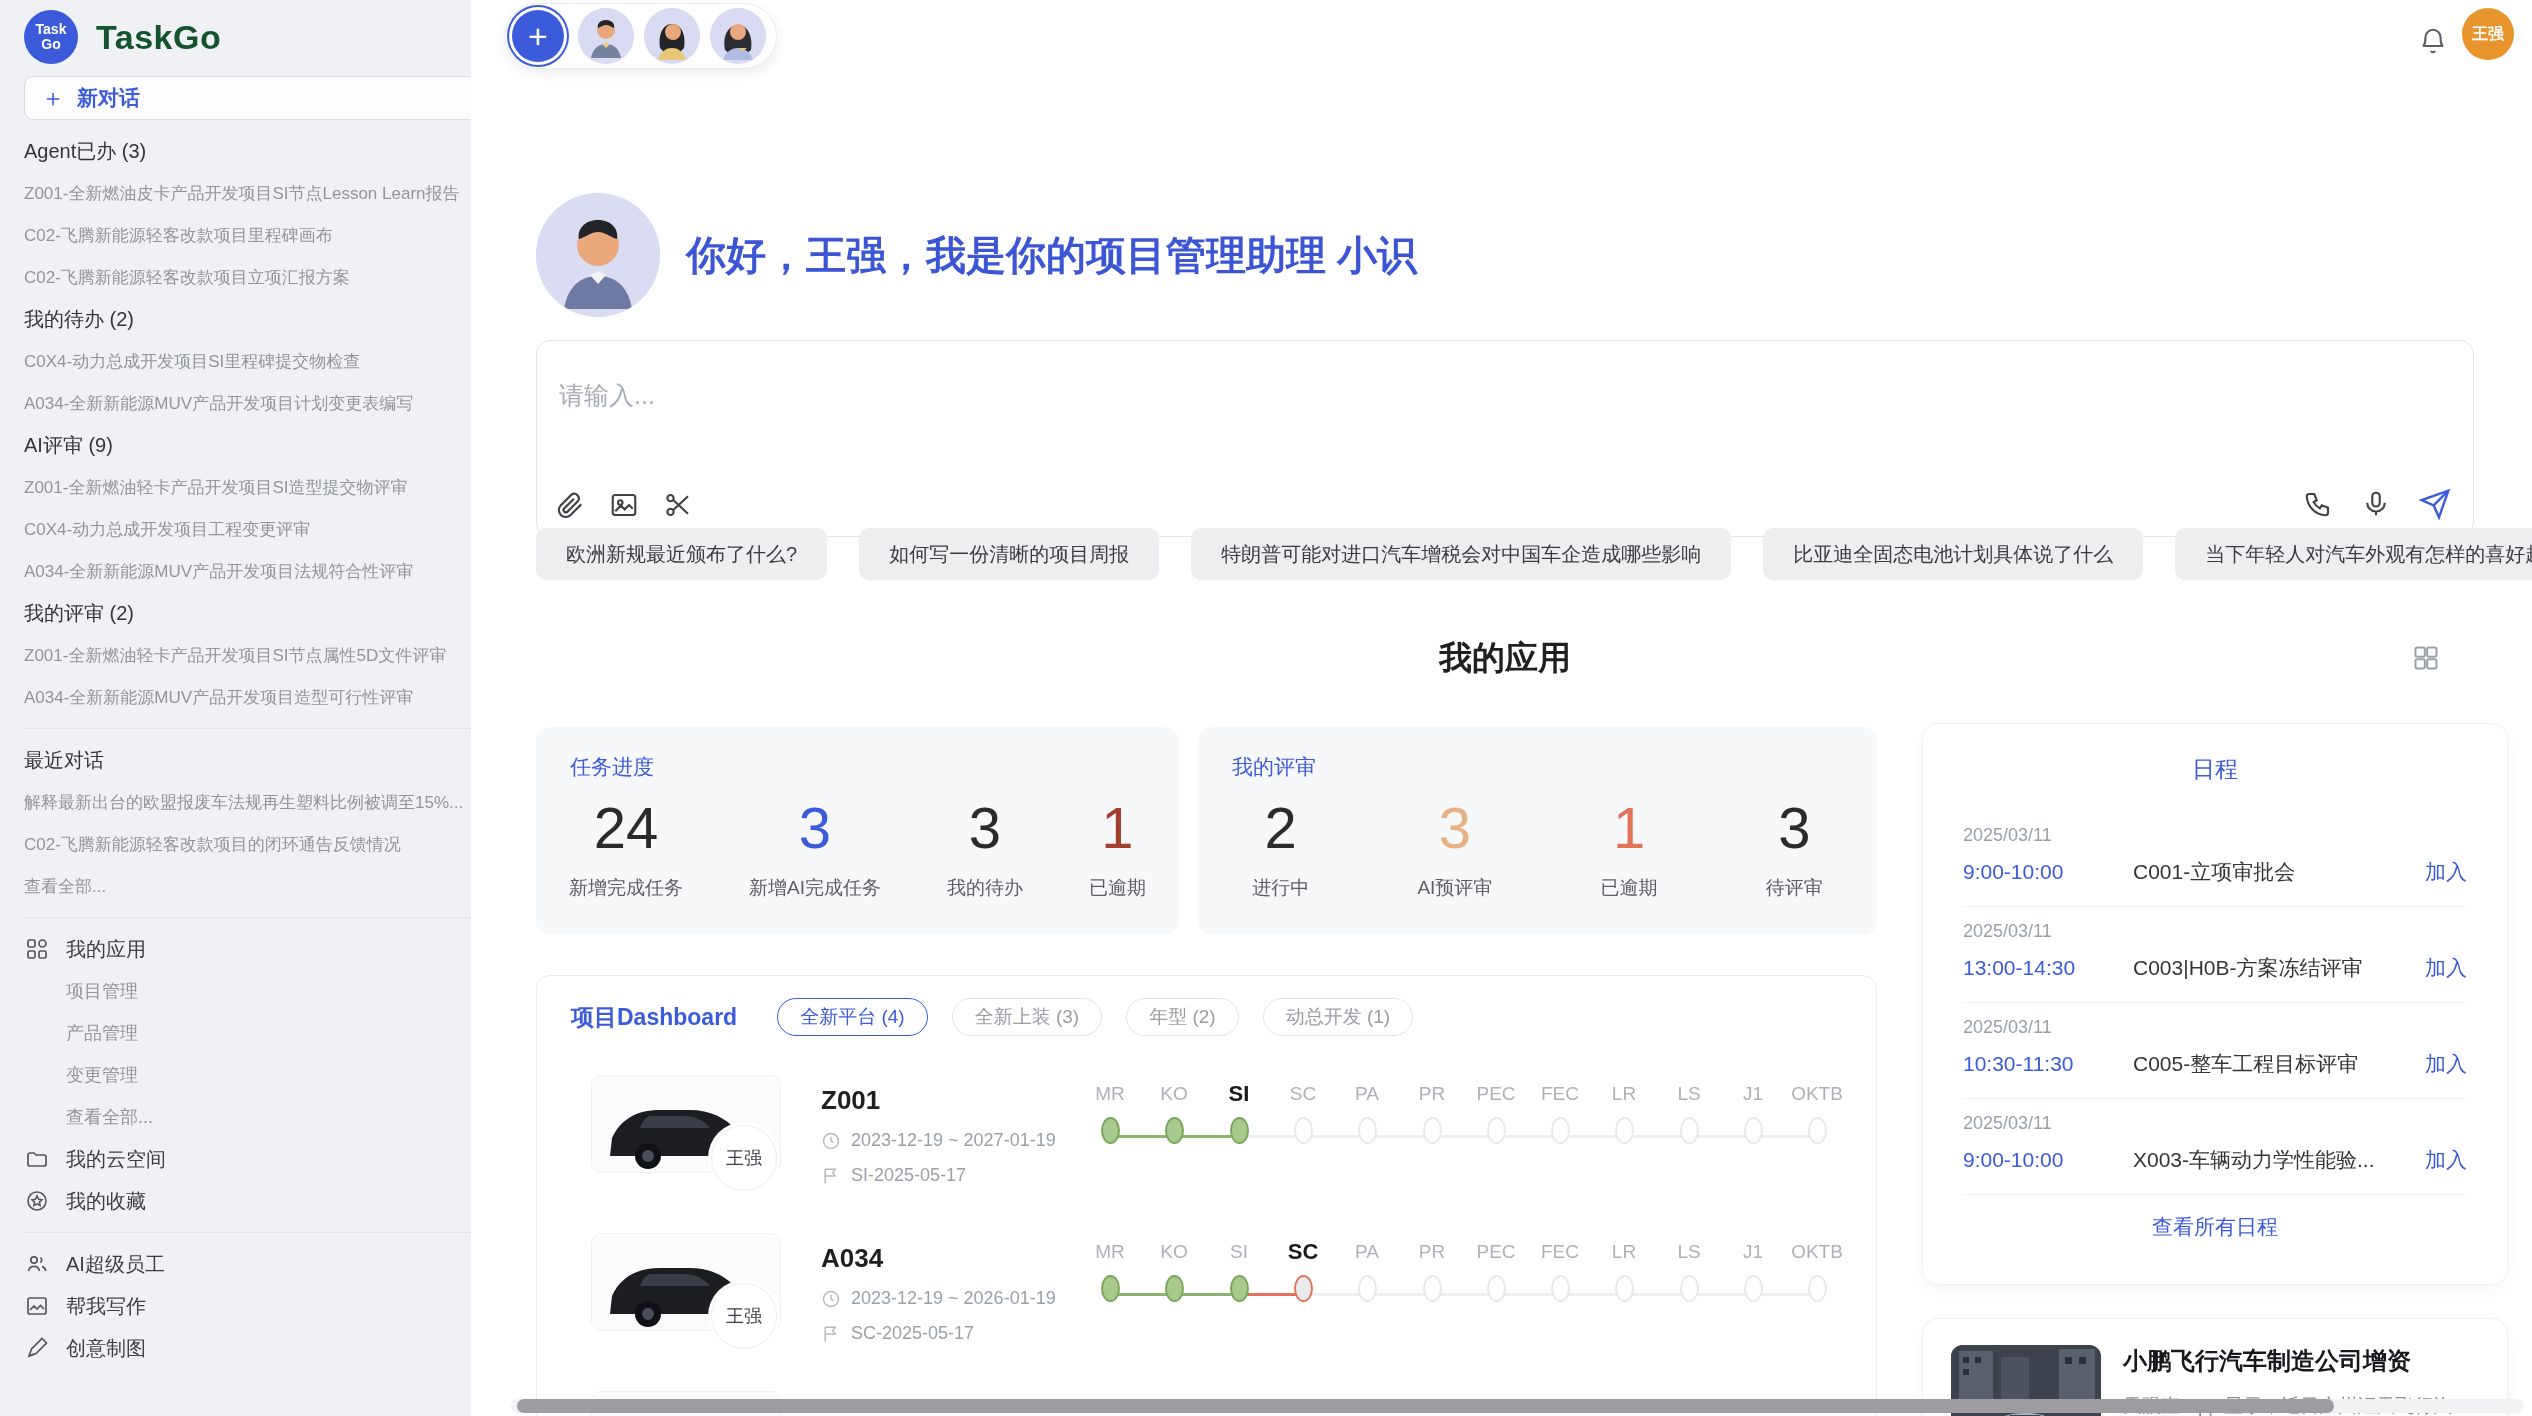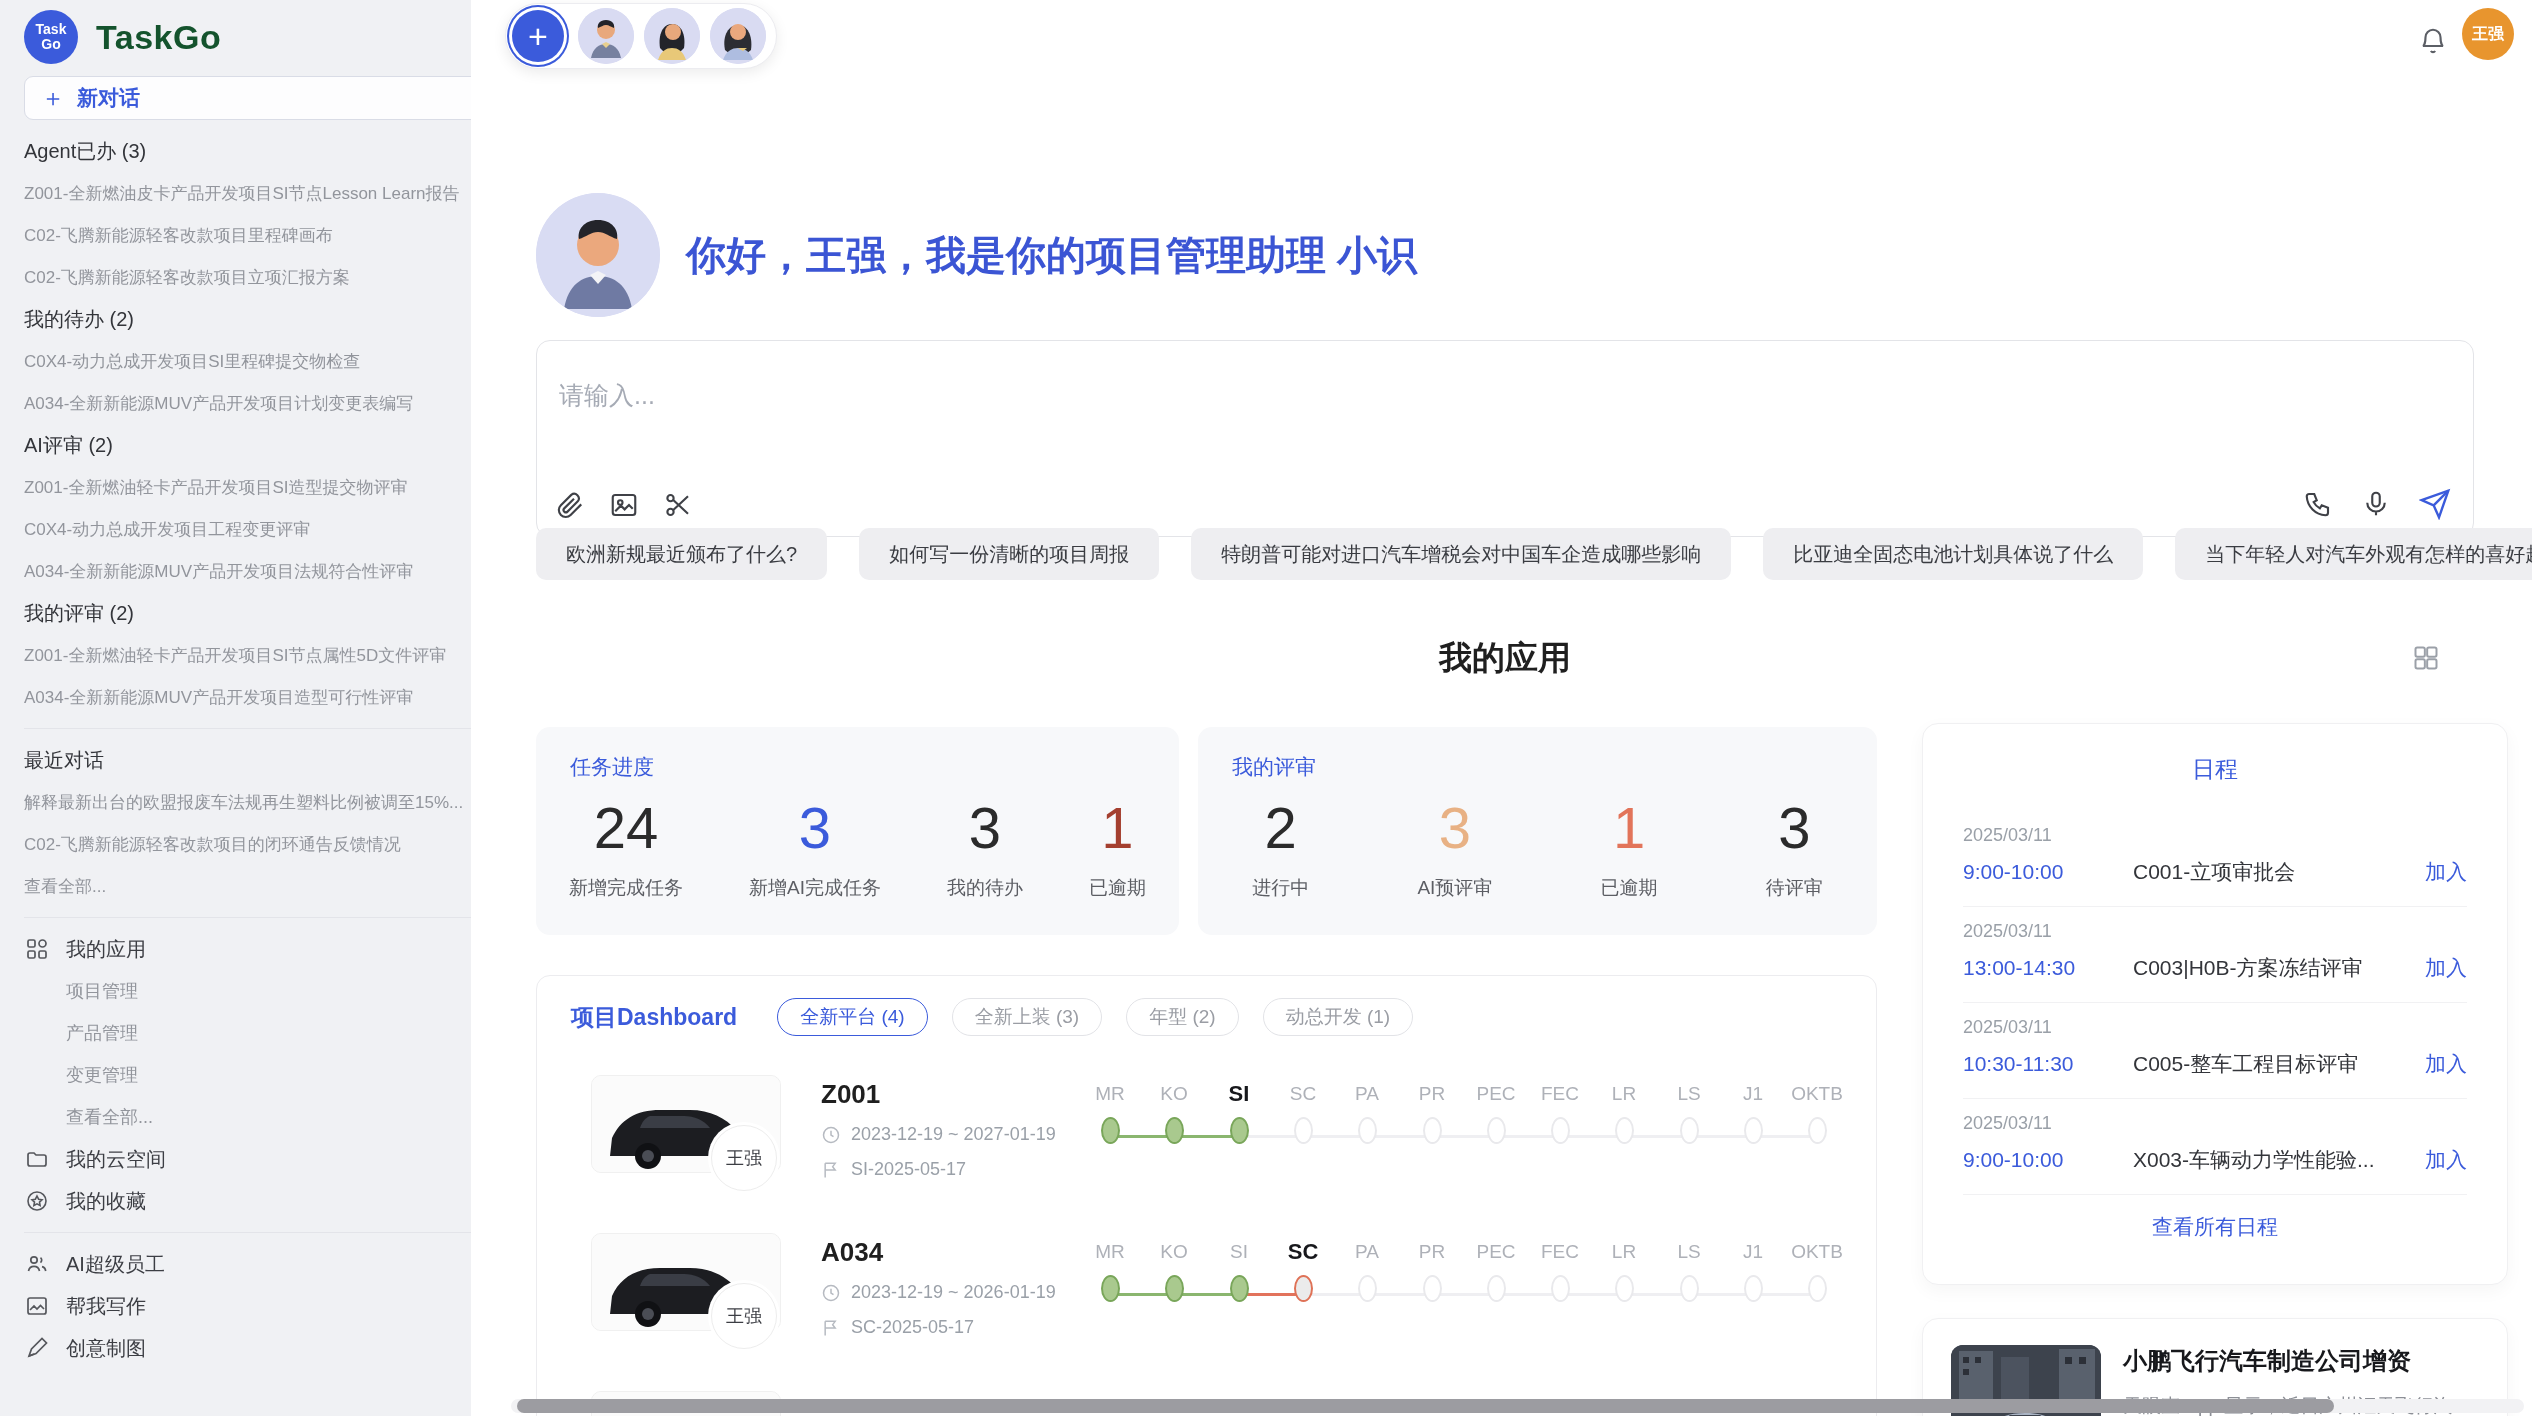--- a/index.html
+++ b/index.html
@@ -64,21 +64,21 @@
   .dash { position:absolute; left:65px; top:975px; width:1341px; height:460px; background:#fff; border:1px solid #ececef; border-radius:14px; overflow:hidden; }
   .dash-head { position:absolute; left:34px; top:22px; display:flex; align-items:center; gap:40px; }
   .dash-title { font-size:23px; color:#3b5bdb; font-weight:600; }
   .tabs { display:flex; gap:24px; }
   .tab { height:38px; border-radius:19px; border:1px solid #e2e3e7; color:#9a9da4; font-size:19px; display:flex; align-items:center; padding:0 22px; background:#fff; }
   .tab.active { border-color:#3b5bdb; color:#3b5bdb; }
 
   .proj-row { position:absolute; left:54px; width:1280px; height:150px; }
   .car { position:absolute; left:0; top:8px; width:190px; height:98px; border-radius:10px; background:#fafafa; border:1px solid #f0f0f0; overflow:hidden; }
   .owner-badge { position:absolute; left:120px; top:58px; width:66px; height:66px; border-radius:50%; background:#fff; border:1px solid #ededed; box-shadow:0 0 0 3px #fff; display:flex; align-items:center; justify-content:center; font-size:18px; color:#3c3e44; }
-  .pinfo { position:absolute; left:230px; top:12px; }
+  .pinfo { position:absolute; left:230px; top:18px; }
   .pname { font-size:26px; font-weight:700; color:#1f1f1f; }
   .pmeta { display:flex; align-items:center; gap:10px; color:#9aa0a8; font-size:18px; margin-top:14px; }
   .pmeta svg { color:#b6bac1; }
 
   .timeline { position:absolute; left:486px; top:12px; width:770px; height:90px; }
   .station { position:absolute; top:0; width:66px; text-align:center; }
   .st-lbl { font-size:19px; color:#aeb1b8; height:30px; line-height:30px; }
   .st-lbl.active { font-size:22px; color:#17181c; font-weight:700; }
   .node { width:19px; height:27px; border-radius:50%; background:#fff; border:2px solid #e9e9ec; margin:8px auto 0; }
   .node.done { background:#a9c98e; border-color:#79a65a; }
@@ -157,21 +157,21 @@
         </span>
     </div>
     <div class="side-row side-item">
         <span>C0X4-动力总成开发项目SI里程碑提交物检查</span>
       </div>
     <div class="side-row side-item">
         <span>A034-全新新能源MUV产品开发项目计划变更表编写</span>
       </div>
 
     <div class="side-row side-header">
-      <span>AI评审 (2)</span>
+      <span>AI评审 (9)</span>
       <span class="chev">
           <svg width="22" height="22" viewBox="0 0 24 24" fill="none" stroke="currentColor" stroke-width="2">
             <polyline points="6 15 12 9 18 15"></polyline>
           </svg>
         </span>
     </div>
     <div class="side-row side-item">
         <span>Z001-全新燃油轻卡产品开发项目SI造型提交物评审</span>
       </div>
     <div class="side-row side-item">

